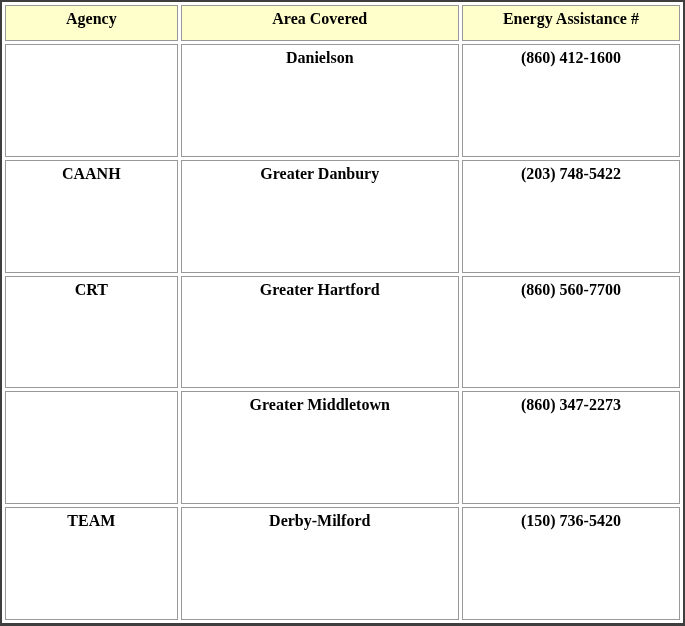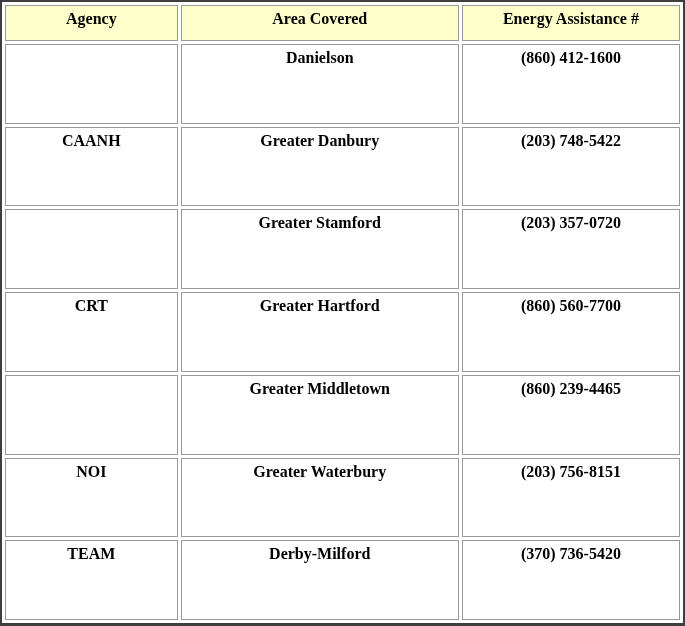--- a/index.html
+++ b/index.html
@@ -68,39 +68,29 @@
           <td></td>
           <td>Danielson</td>
           <td>(860) 412-1600</td>
         </tr>
         <tr>
           <td>CAANH</td>
           <td>Greater Danbury</td>
           <td>(203) 748-5422</td>
         </tr>
         <tr>
-          <td></td>
-          <td>Greater Stamford</td>
-          <td>(203) 357-0720</td>
-        </tr>
-        <tr>
           <td>CRT</td>
           <td>Greater Hartford</td>
           <td>(860) 560-7700</td>
         </tr>
         <tr>
           <td></td>
           <td>Greater Middletown</td>
-          <td>(860) 239-4465</td>
-        </tr>
-        <tr>
-          <td>NOI</td>
-          <td>Greater Waterbury</td>
-          <td>(203) 756-8151</td>
+          <td>(860) 347-2273</td>
         </tr>
         <tr>
           <td>TEAM</td>
           <td>Derby-Milford</td>
-          <td>(370) 736-5420</td>
+          <td>(150) 736-5420</td>
         </tr>
       </tbody>
   </table>
 </div>
 
 </body></html>

